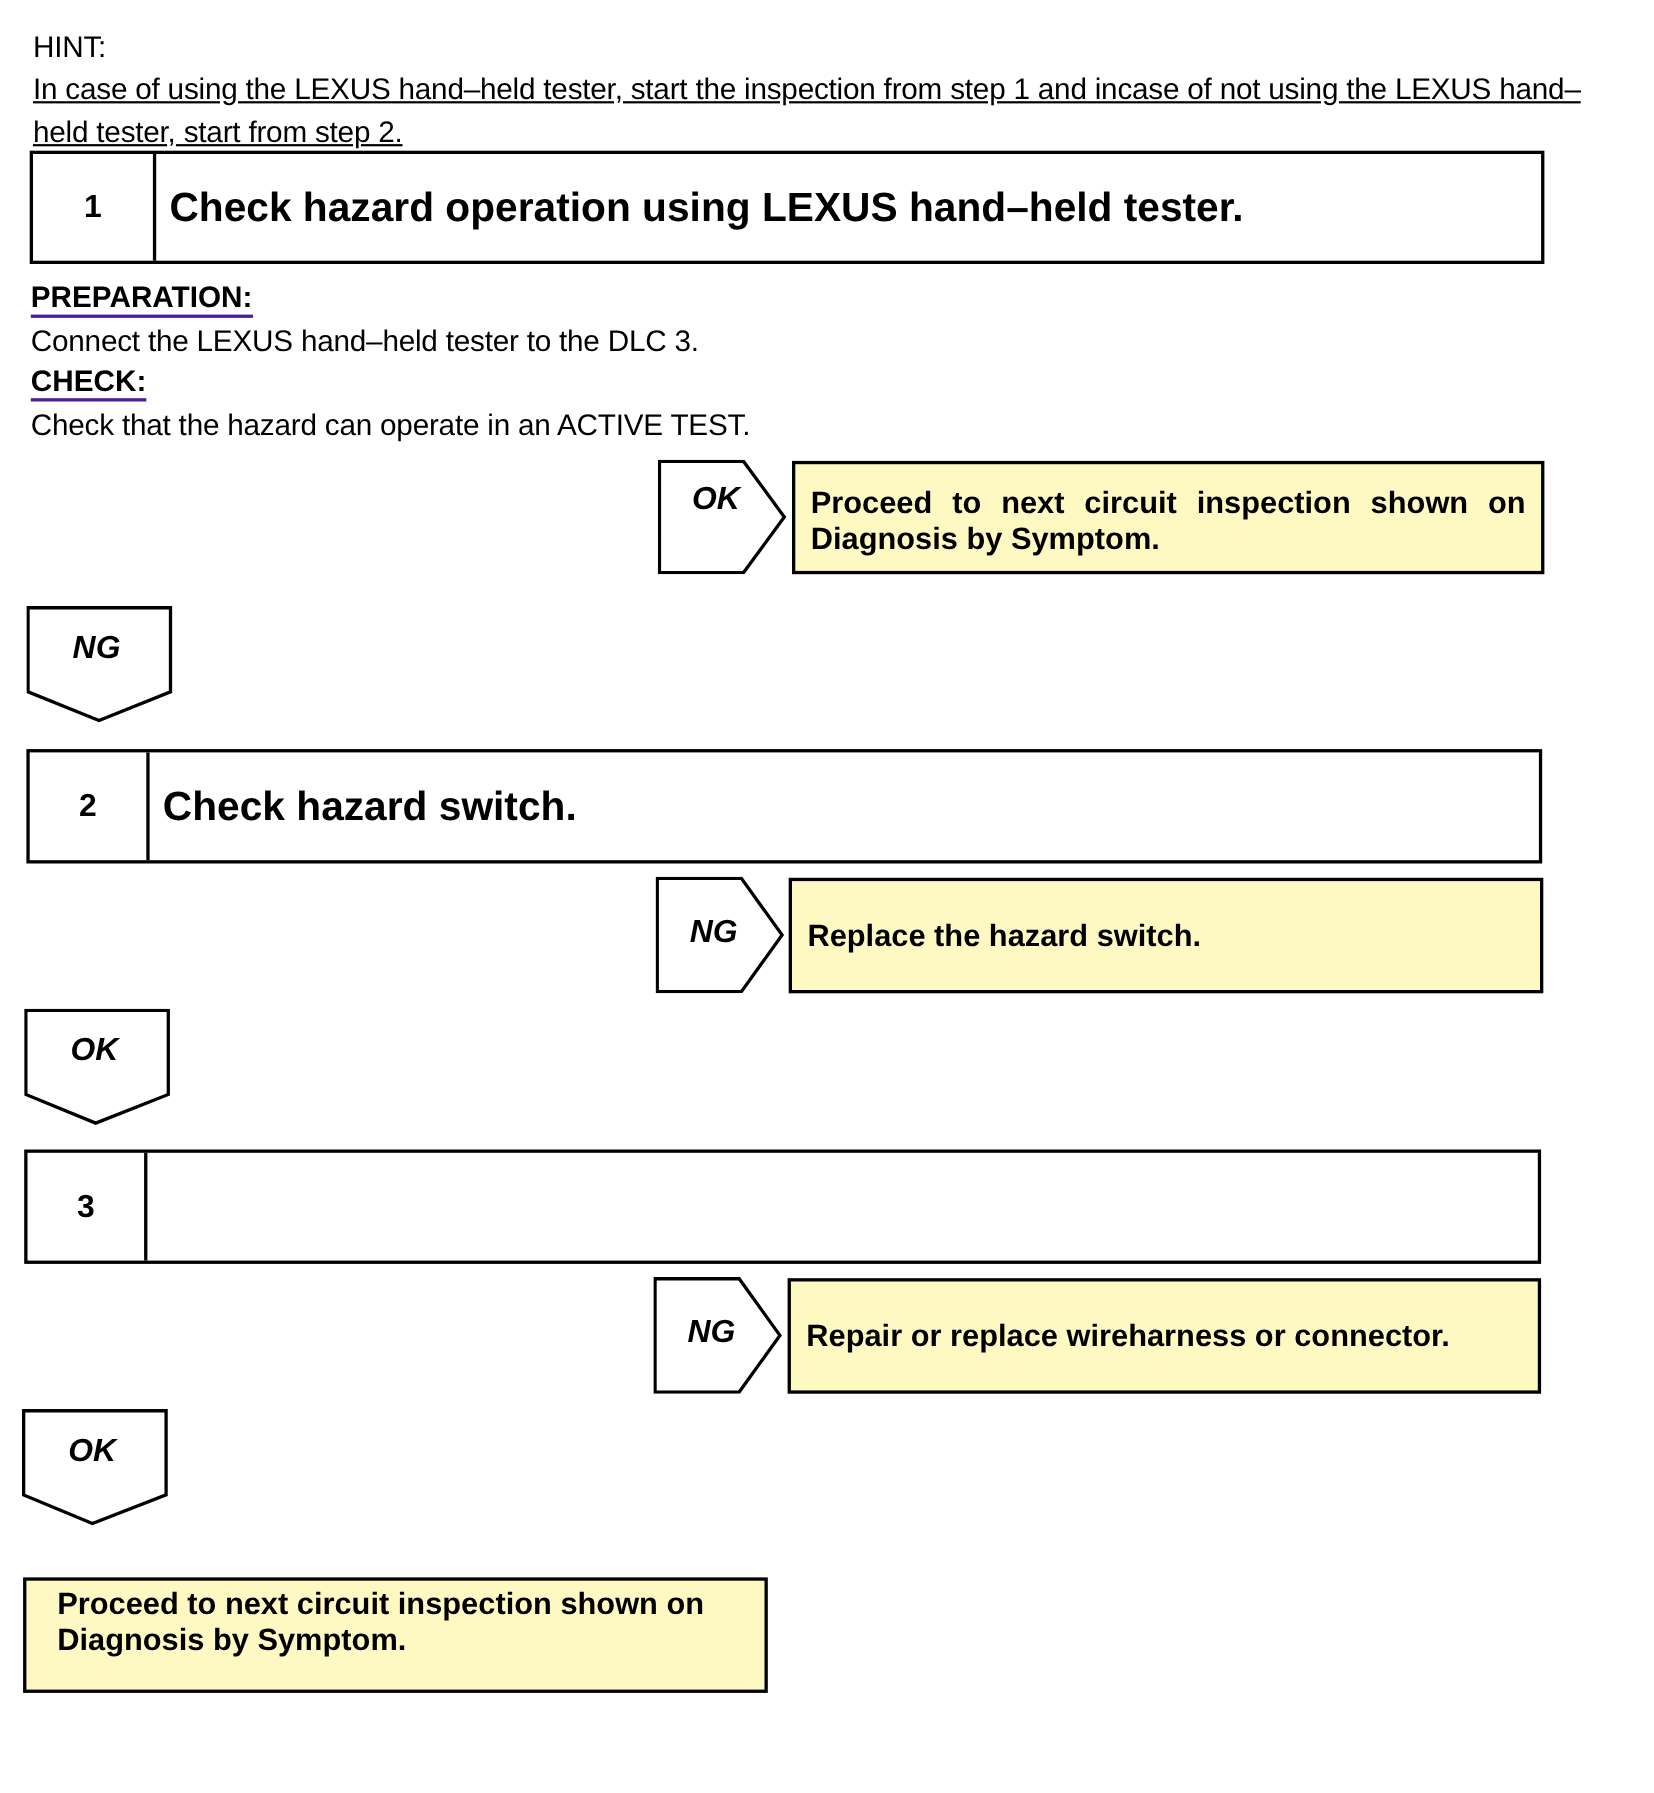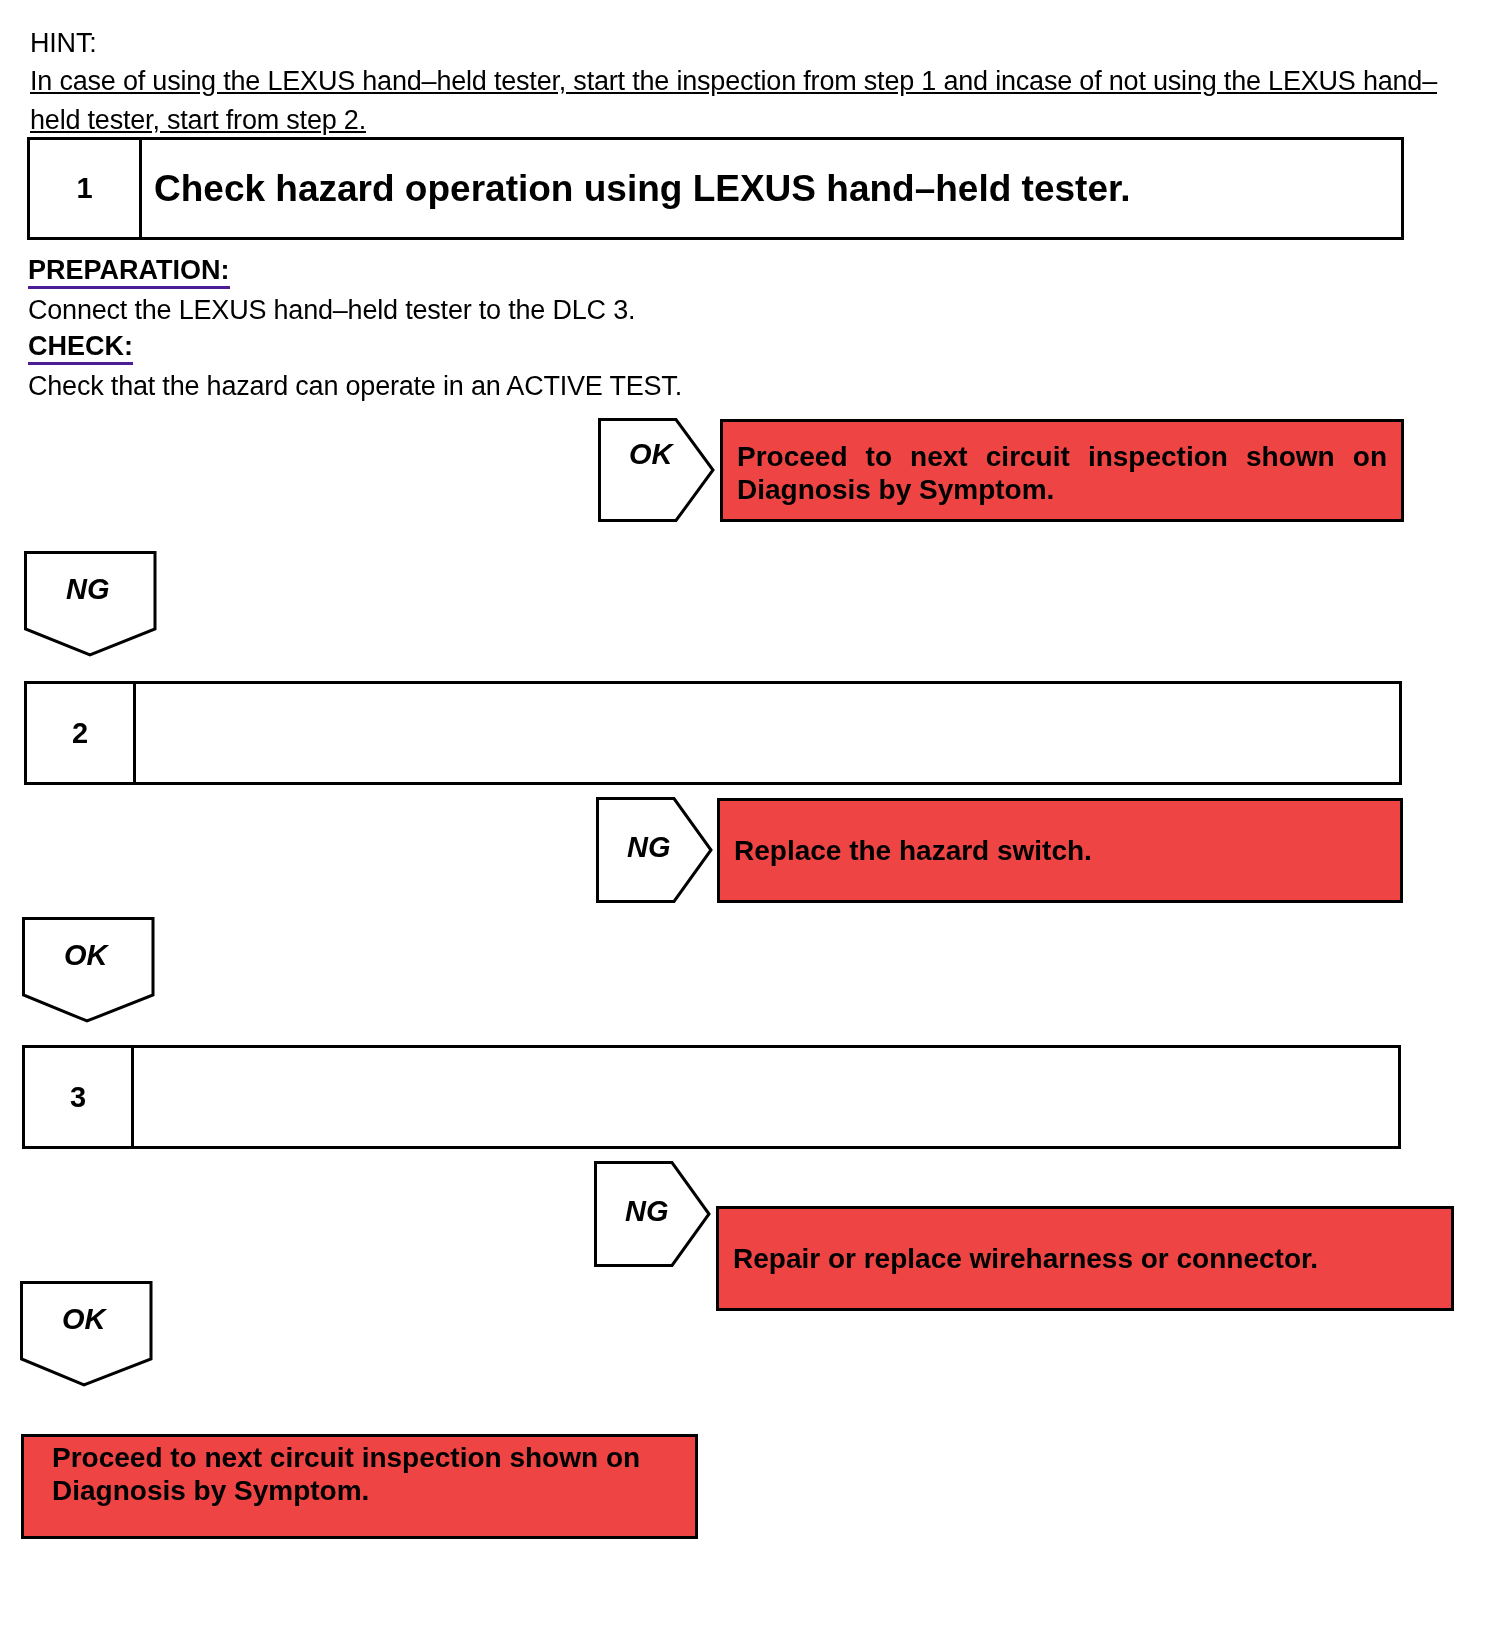--- a/index.html
+++ b/index.html
@@ -22,21 +22,21 @@
       display: flex; align-items: center; justify-content: center;
       font-weight: bold; font-size: 29px;
     }
     .step-title { padding-left: 12px; font-weight: bold; font-size: 37px; }
     .branch-tag { position: absolute; font-style: italic; }
     .branch-tag svg { position: absolute; left: 0; top: 0; }
     .branch-tag .lbl {
       position: absolute; font-weight: bold; font-size: 29px;
     }
     .result-box {
-      position: absolute; border: 3px solid #000; box-sizing: border-box; background: #ef4444;
+      position: absolute; border: 3px solid #000; box-sizing: border-box; background: #fef9c3;
       font-weight: bold; font-size: 28px; line-height: 33px;
     }
     .justify { text-align: justify; text-align-last: left; }
   </style>
 </head>
 <body>
 
 <div class="abs txt hint-label">HINT:</div>
 <div class="abs txt hint-text">In case of using the LEXUS hand–held tester, start the inspection from step 1 and incase of not using the LEXUS hand–held tester, start from step 2.</div>
 
@@ -62,20 +62,21 @@
 
 <div class="branch-tag" style="left:24px; top:551px; width:134px; height:106px;">
   <svg width="134" height="106">
     <polygon points="1.5,1.5 131,1.5 131,78 66,104 1.5,78" fill="#fff" stroke="#000" stroke-width="3"></polygon>
   </svg>
   <div class="lbl" style="left:42px; top:22px;">NG</div>
 </div>
 
 <div class="step-box" style="left:24px; top:681px; width:1378px; height:104px;">
   <div class="step-num" style="width:109px;">2</div>
+  <div class="step-title">Check hazard switch.</div>
 </div>
 
 <div class="branch-tag" style="left:596px; top:797px; width:120px; height:106px;">
   <svg width="120" height="106">
     <polygon points="1.5,1.5 78,1.5 115,53 78,104.5 1.5,104.5" fill="#fff" stroke="#000" stroke-width="3"></polygon>
   </svg>
   <div class="lbl" style="left:31px; top:34px;">NG</div>
 </div>
 <div class="result-box" style="left:717px; top:798px; width:686px; height:105px; padding:33px 14px 0 14px;">
   <span>Replace the hazard switch.</span>
@@ -91,21 +92,21 @@
 <div class="step-box" style="left:22px; top:1045px; width:1379px; height:104px;">
   <div class="step-num" style="width:109px;">3</div>
 </div>
 
 <div class="branch-tag" style="left:594px; top:1161px; width:120px; height:106px;">
   <svg width="120" height="106">
     <polygon points="1.5,1.5 78,1.5 115,53 78,104.5 1.5,104.5" fill="#fff" stroke="#000" stroke-width="3"></polygon>
   </svg>
   <div class="lbl" style="left:31px; top:34px;">NG</div>
 </div>
-<div class="result-box" style="left:716px; top:1162px; width:738px; height:105px; padding:33px 14px 0 14px;margin-top:44px;">
+<div class="result-box" style="left:716px; top:1162px; width:685px; height:105px; padding:33px 14px 0 14px;">
   <span>Repair or replace wireharness or connector.</span>
 </div>
 
 <div class="branch-tag" style="left:20px; top:1281px; width:134px; height:106px;">
   <svg width="134" height="106">
     <polygon points="1.5,1.5 131,1.5 131,78 64,104 1.5,78" fill="#fff" stroke="#000" stroke-width="3"></polygon>
   </svg>
   <div class="lbl" style="left:42px; top:22px;">OK</div>
 </div>
 

